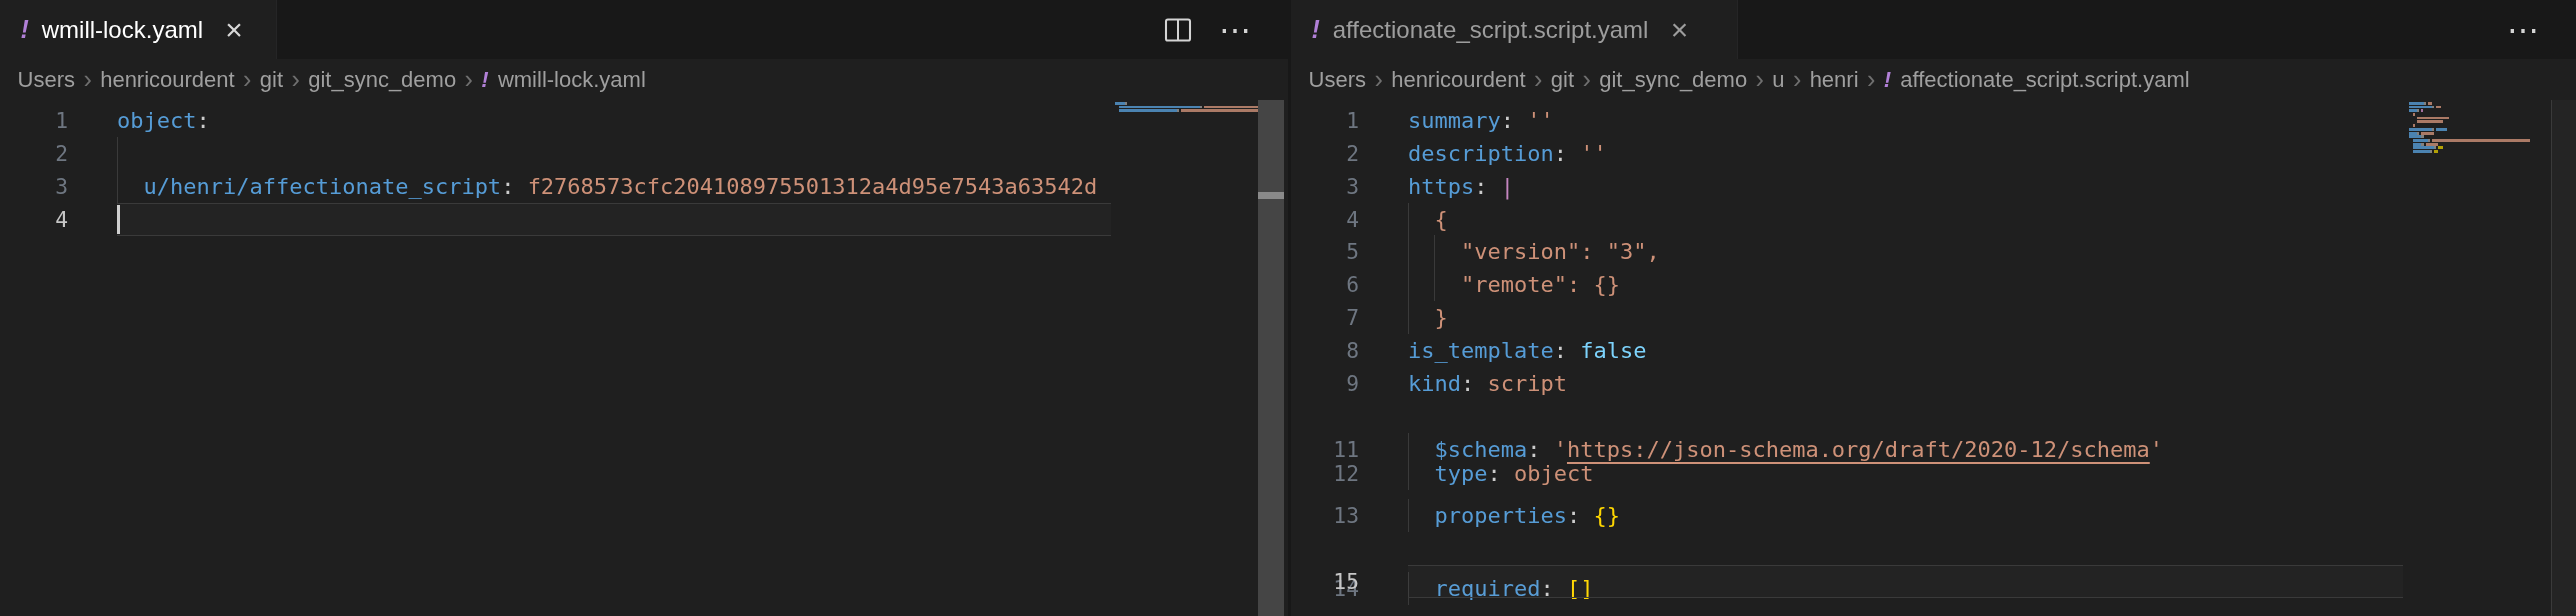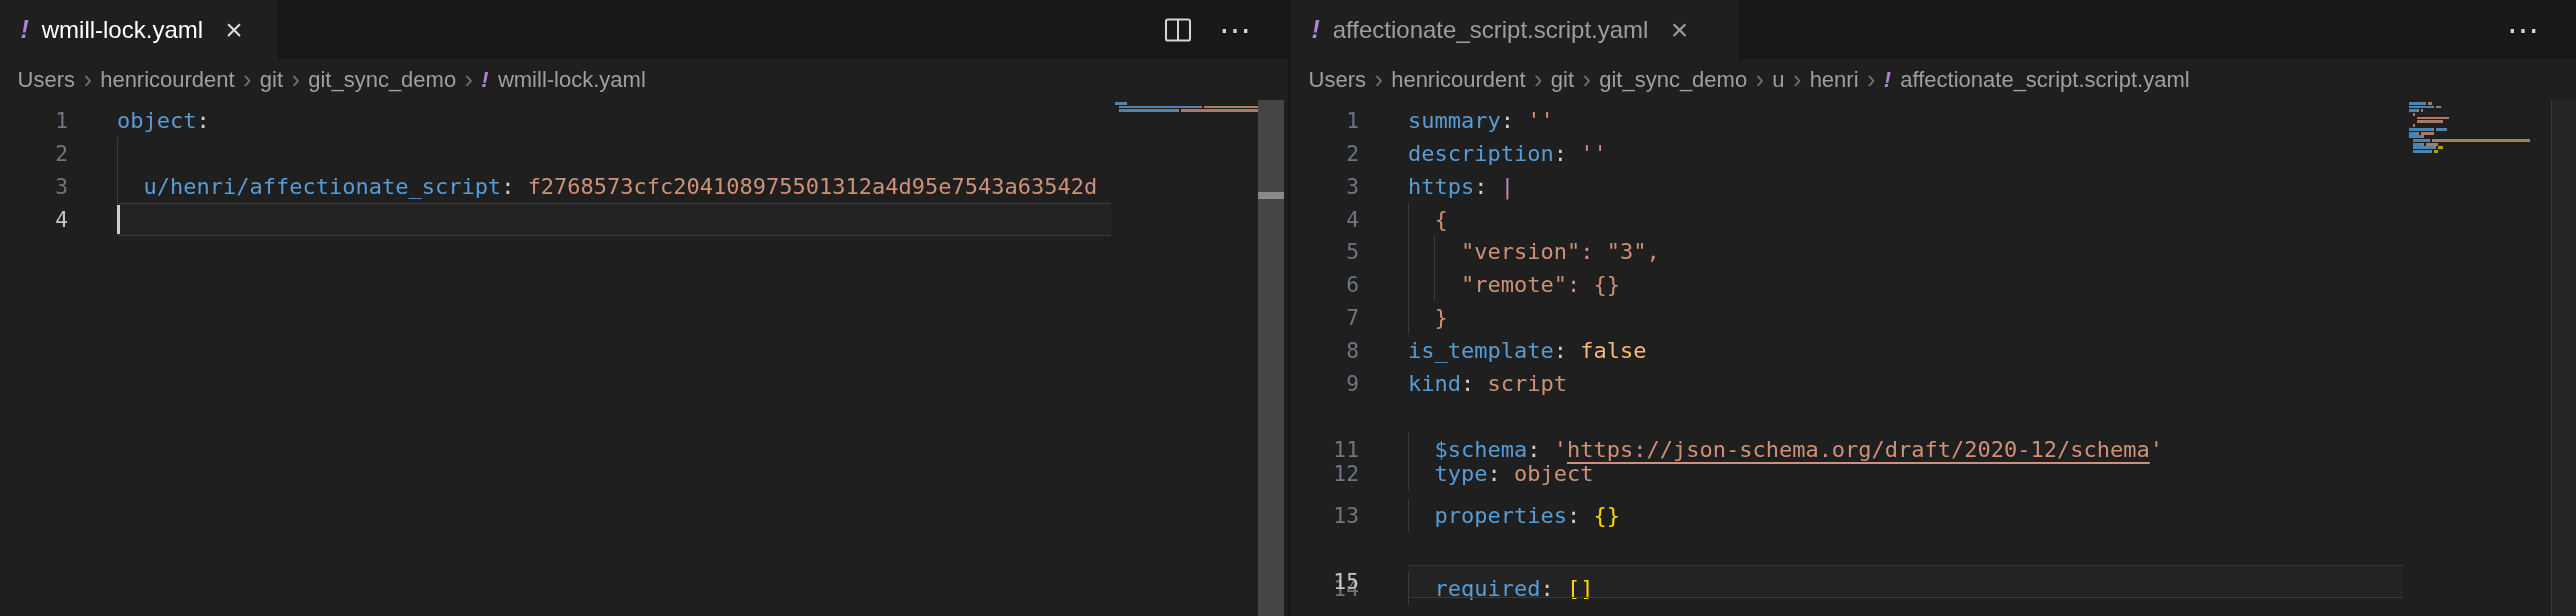--- a/index.html
+++ b/index.html
@@ -25,21 +25,21 @@
   .bc-sep{color:#6f6f6f;font-size:25px;margin:0 8.4px;line-height:1;}
   .bc-ficon{font-style:italic;font-weight:bold;font-size:22px;color:#b180d7;margin-right:9.3px;}
   .editor{position:absolute;top:100px;left:0;right:0;bottom:0;background:#1f1f1f;overflow:hidden;cursor:text;}
   .line{position:absolute;left:0;right:0;height:33px;}
   .gutter{position:absolute;left:0;width:68px;text-align:right;font-family:"DejaVu Sans Mono",monospace;
           font-size:21.3px;line-height:33px;color:#6e7681;}
   .gutter.active{color:#c6c6c6;}
   .content{position:absolute;left:117px;top:0;white-space:pre;font-family:"DejaVu Sans Mono",monospace;
            font-size:22px;line-height:33px;color:#cccccc;}
   .seg-key{color:#569cd6;} .seg-p{color:#cccccc;} .seg-str{color:#ce9178;}
-  .seg-kw{color:#fdba74;} .seg-pipe{color:#c586c0;} .seg-y{color:#ffd700;}
+  .seg-kw{color:#7dd3fc;} .seg-pipe{color:#c586c0;} .seg-y{color:#ffd700;}
   .seg-url{color:#ce9178;text-decoration:underline;text-underline-offset:4.6px;cursor:pointer;}
   .guide{position:absolute;width:1.4px;background:#3a3a3a;}
   .curline{position:absolute;height:33px;box-sizing:border-box;border-top:1.9px solid #3a3a3a;
            border-bottom:1.9px solid #3a3a3a;background:rgba(255,255,255,0.02);}
   .cursor{position:absolute;width:2.8px;height:29px;background:#cfcfcf;}
   .minimap{position:absolute;top:0;bottom:0;background:#1f1f1f;overflow:hidden;}
   .map-row{position:absolute;height:2.8px;display:flex;}
   .map-seg{height:2.8px;opacity:0.8;}
   .scrollbar{position:absolute;top:0;bottom:0;}
   .sb-left{background:#454545;}

